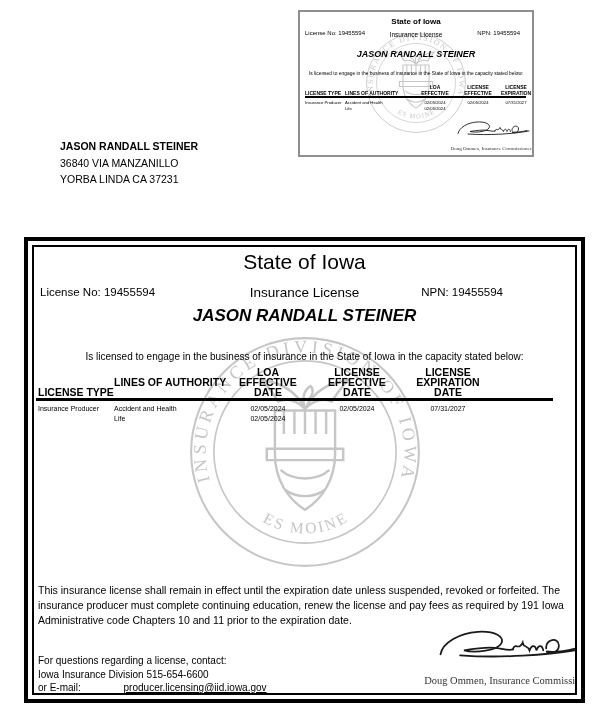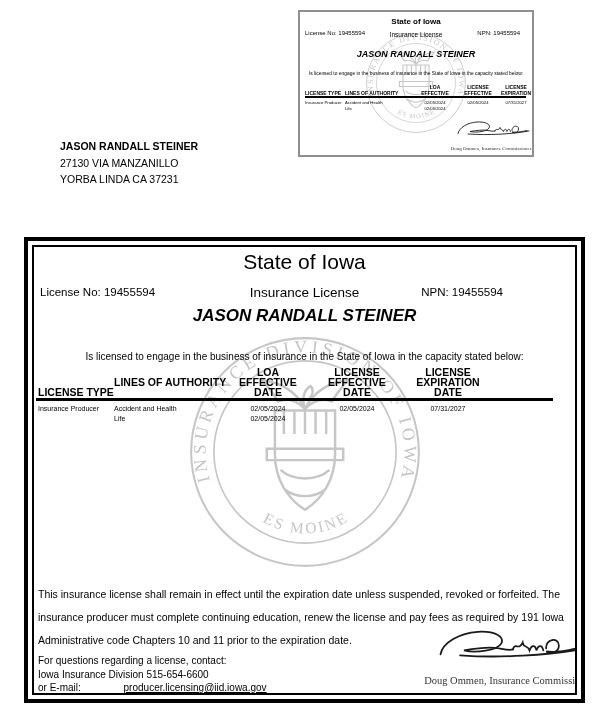--- a/index.html
+++ b/index.html
@@ -44,21 +44,21 @@
   .lz-licno{top:39px;left:6px;font-size:11.5px;}
   .lz-subtitle{top:38px;left:0;right:0;text-align:center;font-size:13.5px;}
   .lz-npn{top:39px;right:72px;font-size:11.5px;}
   .lz-holder{top:59px;left:0;right:0;text-align:center;font-size:17px;font-weight:bold;font-style:italic;}
   .lz-capacity{top:104px;left:0;right:0;text-align:center;font-size:10px;}
   .lz-th{font-size:10.5px;font-weight:bold;line-height:10px;white-space:nowrap;}
   .lz-th.c{transform:translateX(-50%);text-align:center;}
   .lz-rule{top:151px;left:2px;width:517px;height:3px;border-top:2px solid #000;border-bottom:1px solid #000;}
   .lz-td{font-size:7px;line-height:9.5px;white-space:nowrap;}
   .lz-td.c{transform:translateX(-50%);text-align:center;}
-  .lz-terms{top:336px;left:4px;width:538px;font-size:10.5px;line-height:23px;}
+  .lz-terms{top:336px;left:4px;width:538px;font-size:10.5px;line-height:15px;}
   .lz-contact{top:407px;left:4px;font-size:10px;line-height:13.5px;}
   .lz-contact a{color:#000;margin-left:40px;}
   .lz-sig{top:378px;left:395px;width:160px;height:45px;color:var(--signature-ink);}
   .lz-comm{top:428px;left:385px;width:180px;text-align:center;font-size:10.5px;font-family:"Liberation Serif",serif;color:#333;}
 </style>
 </head>
 <body>
 
 <svg width="0" height="0" style="position:absolute" aria-hidden="true">
   <defs>
@@ -89,21 +89,21 @@
       <path d="M118,24 C117,14 131,12 131,21 C131,28 123,30 118,27 C124,28 136,27 148,24"></path>
       <path d="M30,31 C70,34 120,31 152,25"></path>
     </g>
   </defs>
 </svg>
 
 <div id="page">
 
   <div class="addr">
     <div class="nm">JASON RANDALL STEINER</div>
-    <div>27130 VIA MANZANILLO</div>
+    <div>36840 VIA MANZANILLO</div>
     <div>YORBA LINDA CA 37231</div>
   </div>
 
   <div class="card">
     <svg class="seal" viewBox="0 0 300 300">
         <use href="#seal-art"></use>
       </svg>
     <div class="content">
       <div class="title">State of Iowa</div>
       <div class="licno">License No: 19455594</div>

